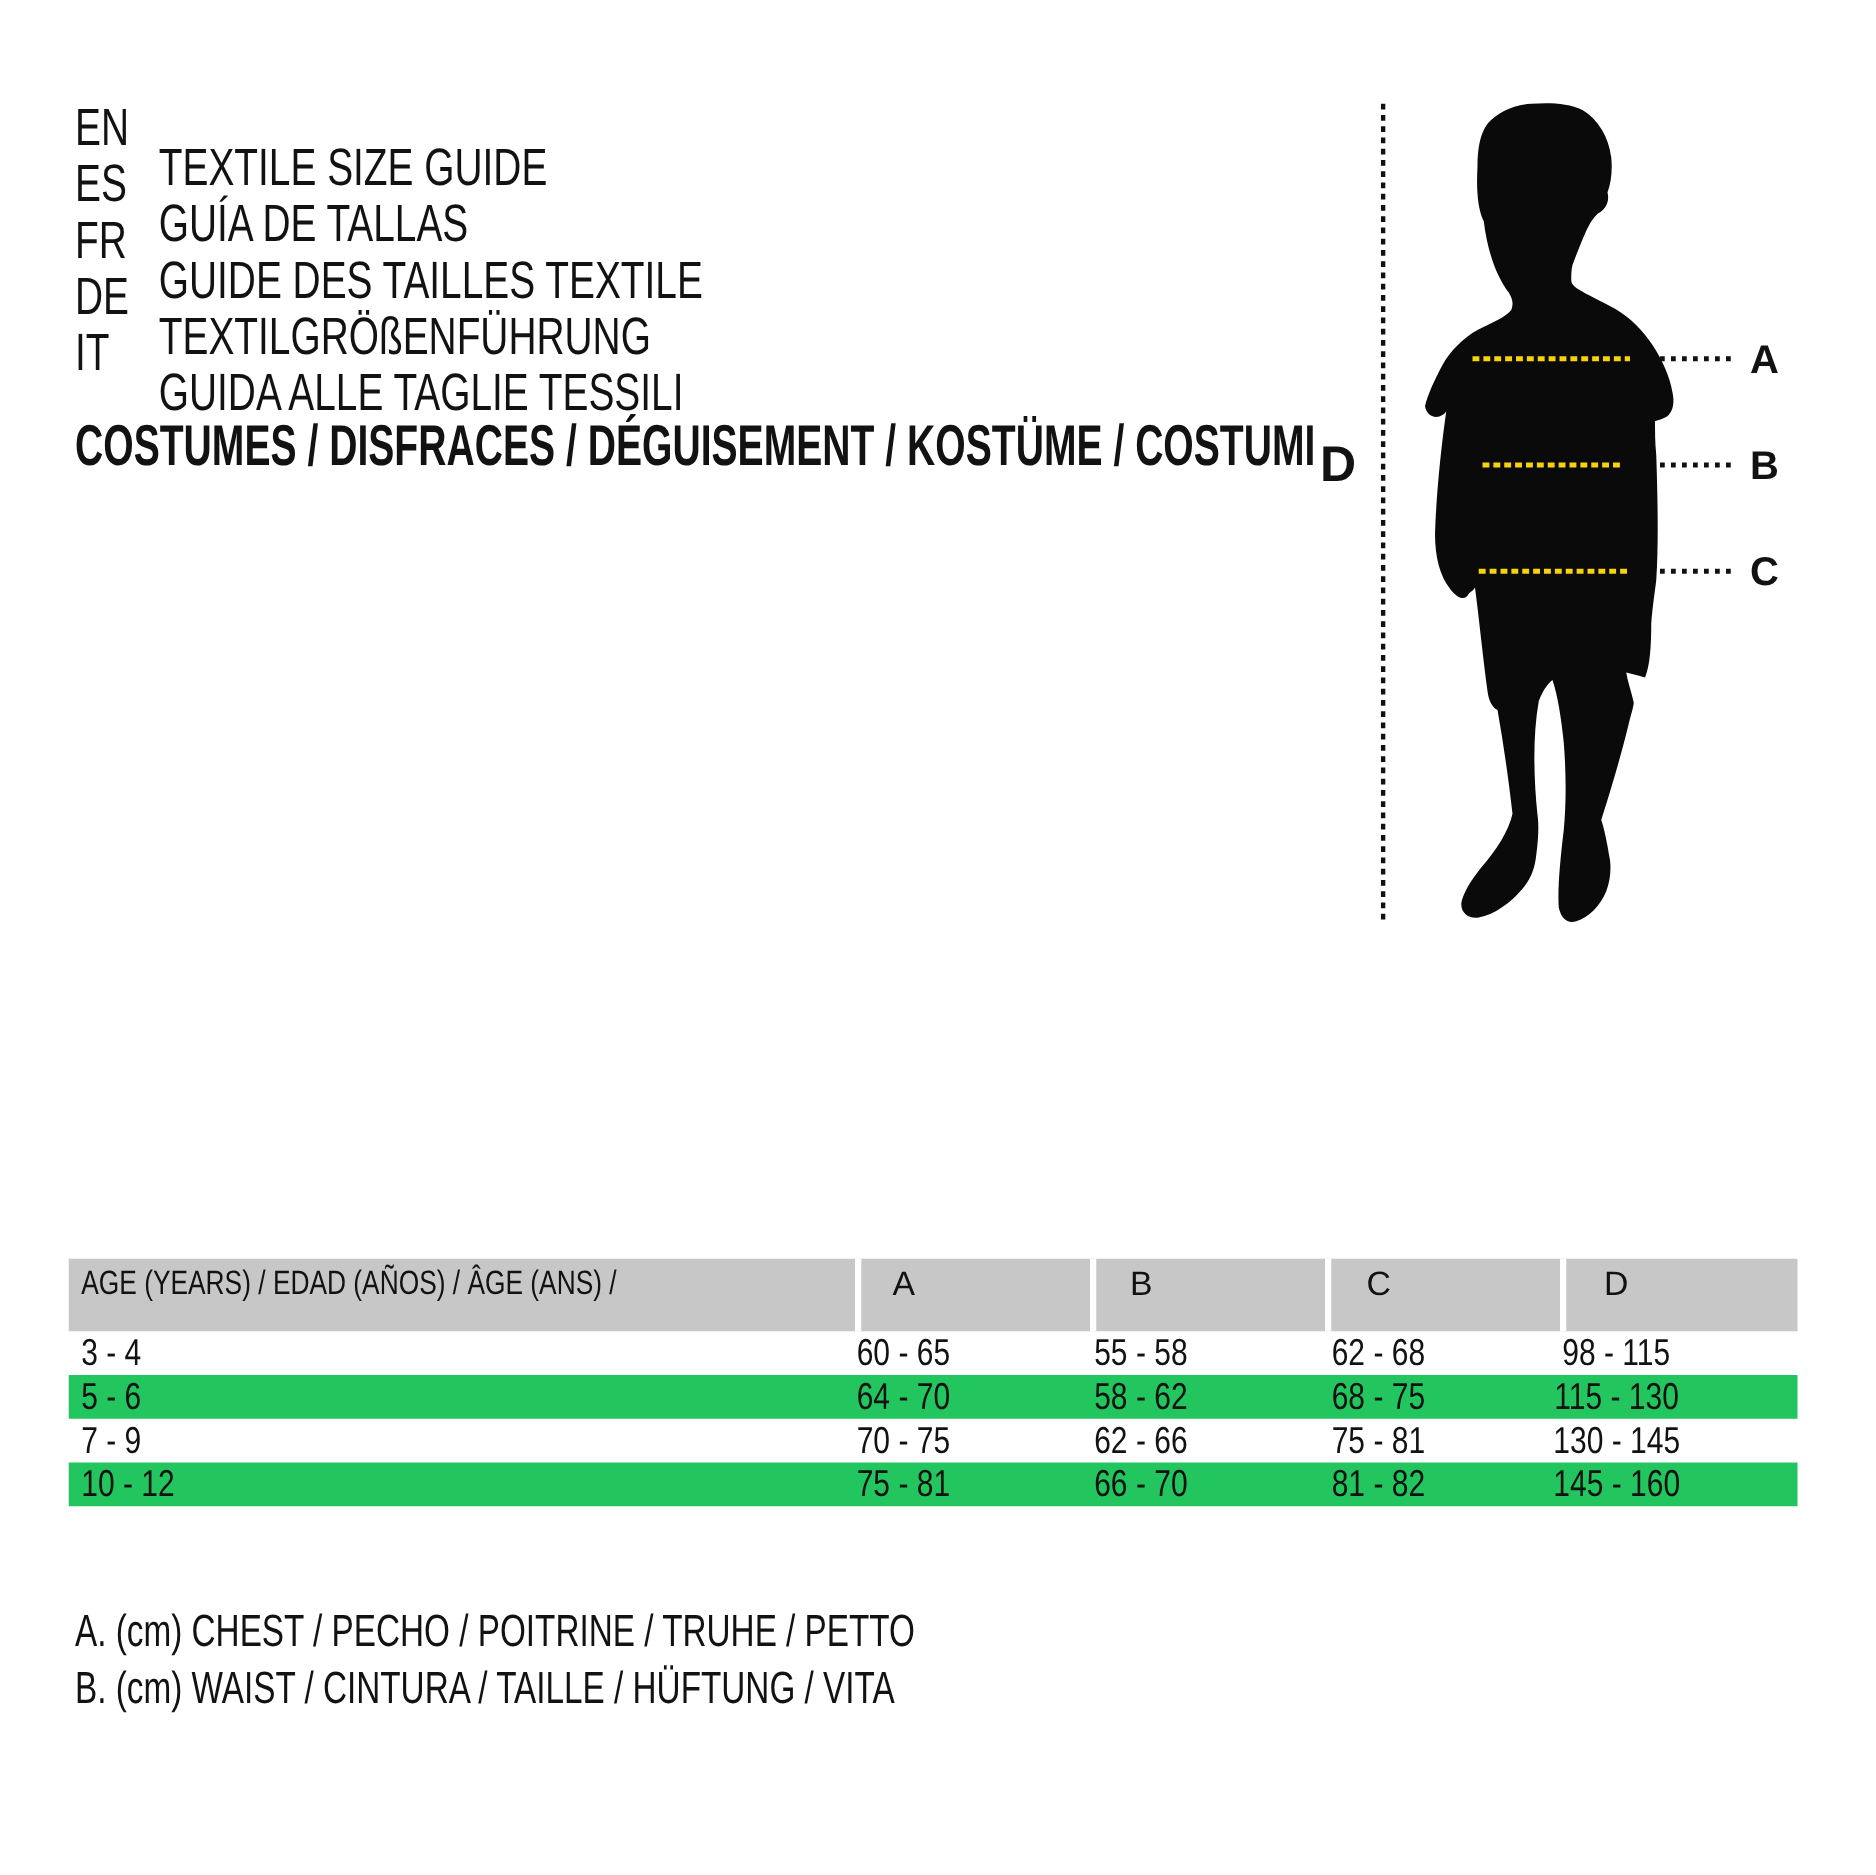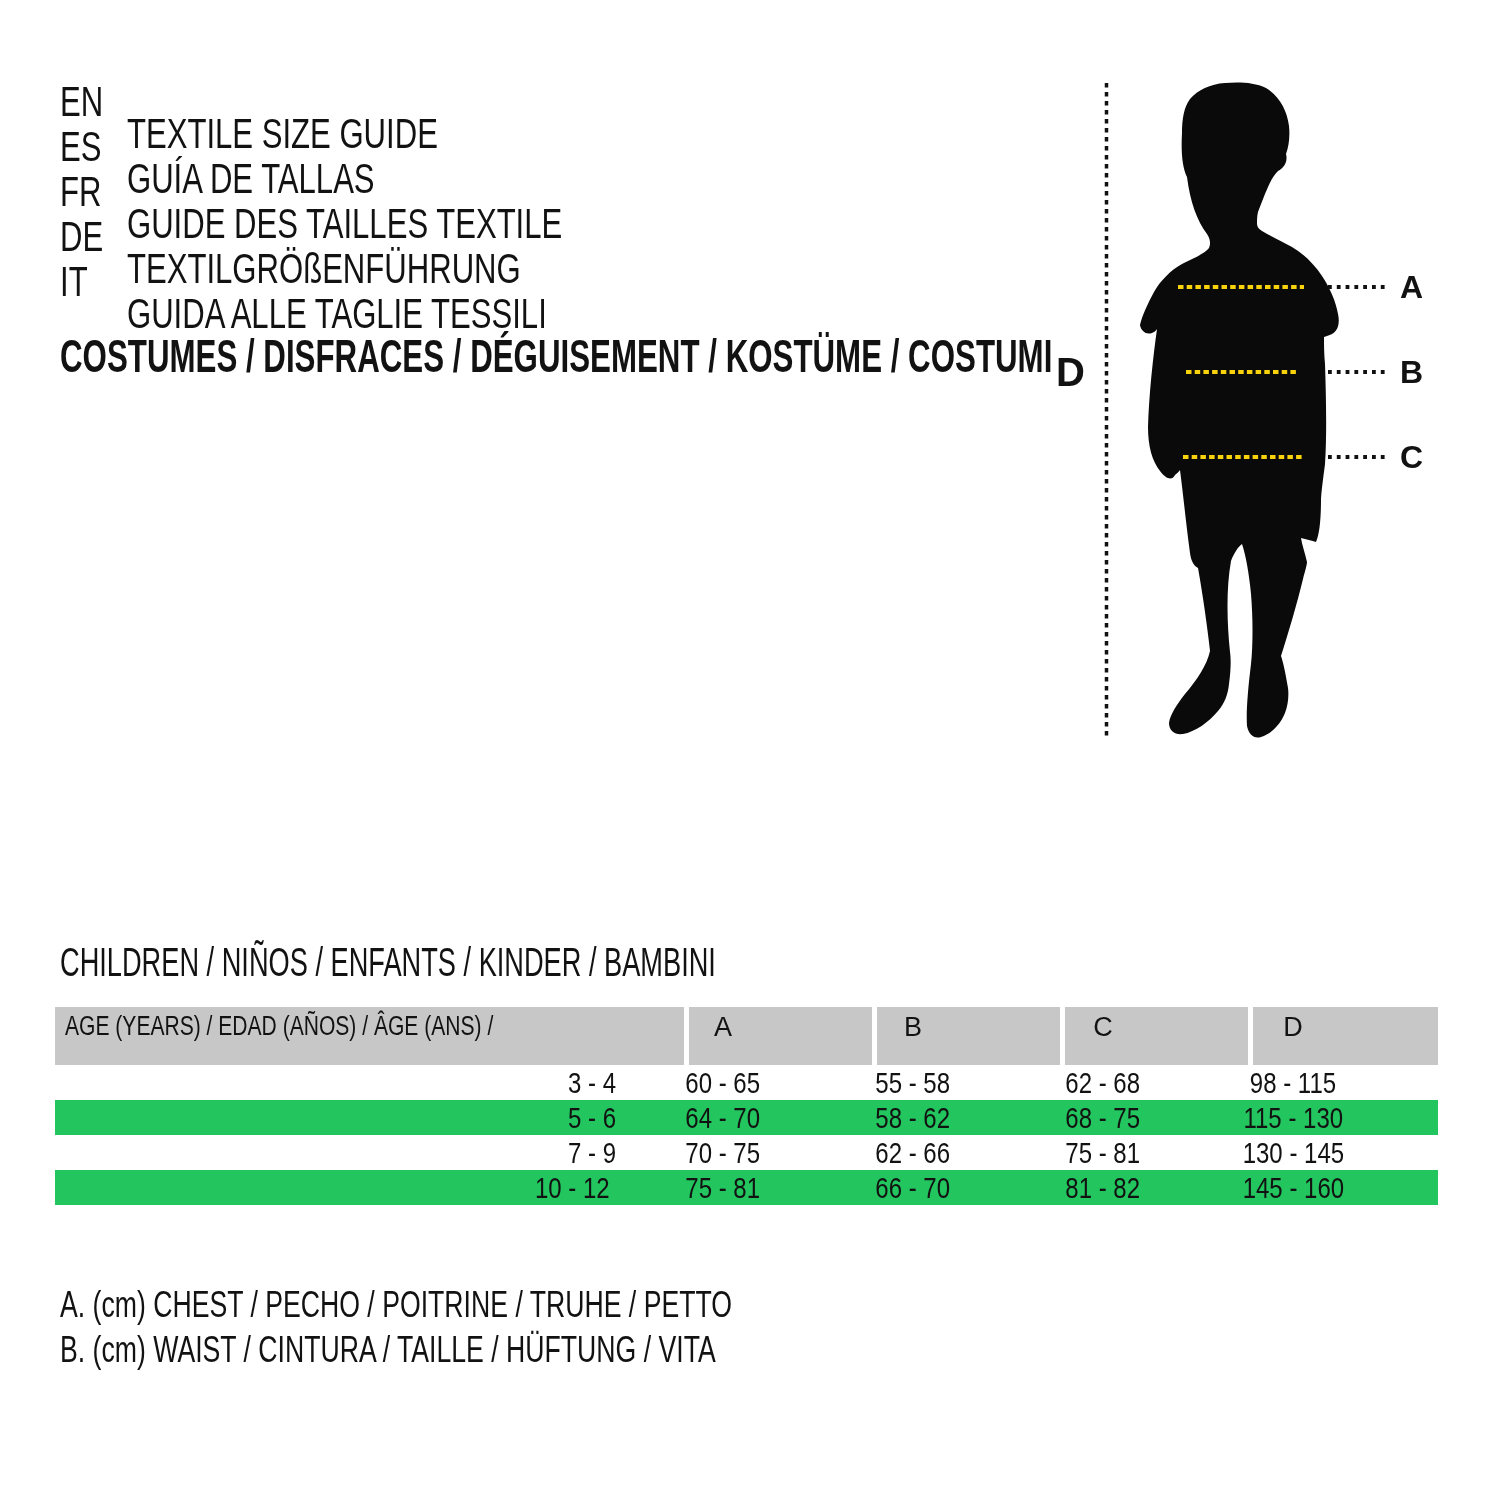--- a/index.html
+++ b/index.html
@@ -25,21 +25,21 @@
   .fig-label{position:absolute;font-weight:bold;line-height:1;}
 
   
   .section-title{position:absolute;left:60px;top:942px;font-size:40px;line-height:40px;}
   .thead{position:absolute;left:55px;top:1007px;width:1383px;height:58px;background:#C7C7C7;}
   .thead-text{position:absolute;left:10px;top:6px;font-size:27px;line-height:26px;}
   .col-letter{position:absolute;top:1014px;width:80px;text-align:center;font-size:27px;line-height:27px;}
   .sep{position:absolute;top:1007px;height:58px;width:5px;background:#ffffff;}
   .trow{position:absolute;left:55px;width:1383px;height:35px;display:flex;align-items:center;font-size:30px;}
   .trow.alt{background:#22c55e;}
-  .cell-age{width:573px;padding-left:10px;box-sizing:border-box;text-align:right;}
+  .cell-age{width:573px;padding-left:10px;box-sizing:border-box;}
   .cell-val{width:190px;display:flex;justify-content:center;}
 
   
   .legend-item{position:absolute;left:60px;font-size:36px;line-height:40px;margin-top:32px;}
 </style>
 </head>
 <body>
 
 <div class="page">
 
@@ -106,23 +106,20 @@
     <line x1="83" y1="382" x2="204" y2="382" stroke="#F8D20A" stroke-width="4" stroke-dasharray="5.5 3.2"></line>
     <line x1="228" y1="212" x2="289" y2="212" stroke="#111111" stroke-width="4" stroke-dasharray="3.8 5"></line>
     <line x1="228" y1="297" x2="289" y2="297" stroke="#111111" stroke-width="4" stroke-dasharray="3.8 5"></line>
     <line x1="228" y1="382" x2="289" y2="382" stroke="#111111" stroke-width="4" stroke-dasharray="3.8 5"></line>
   </svg>
   <div class="fig-label" style="left:1400px;top:271px;font-size:32px">A</div>
   <div class="fig-label" style="left:1400px;top:356px;font-size:32px">B</div>
   <div class="fig-label" style="left:1400px;top:441px;font-size:32px">C</div>
   <div class="fig-label" style="left:1056px;top:352px;font-size:40px">D</div>
 
-  <div class="section-title">
-    <span class="cond c68">CHILDREN / NIÑOS / ENFANTS / KINDER / BAMBINI</span>
-  </div>
 
   <div class="thead">
     <div class="thead-text">
       <div><span class="cond c78">AGE (YEARS) / EDAD (AÑOS) / ÂGE (ANS) /</span></div>
     </div>
   </div>
   <div class="sep" style="left:684px"></div>
   <div class="sep" style="left:872px"></div>
   <div class="sep" style="left:1060px"></div>
   <div class="sep" style="left:1248px"></div>

